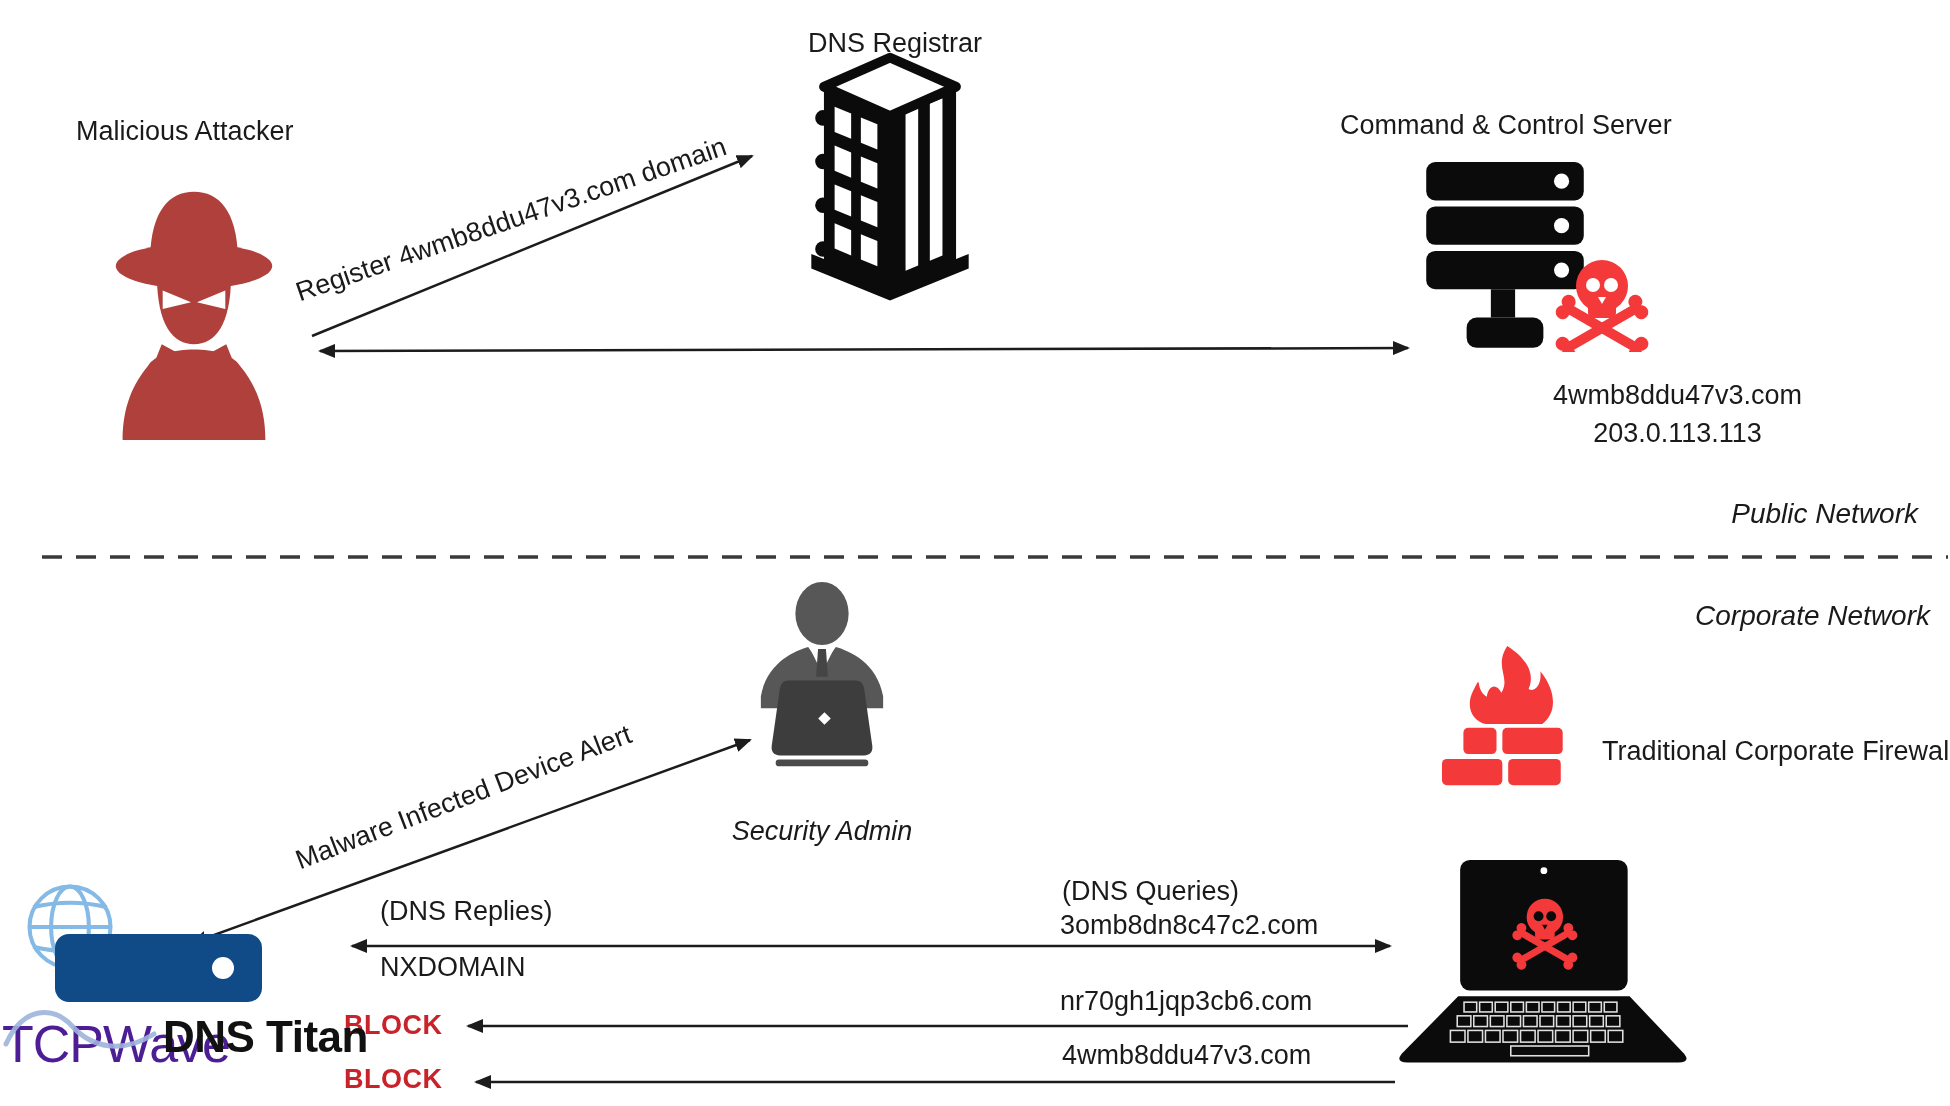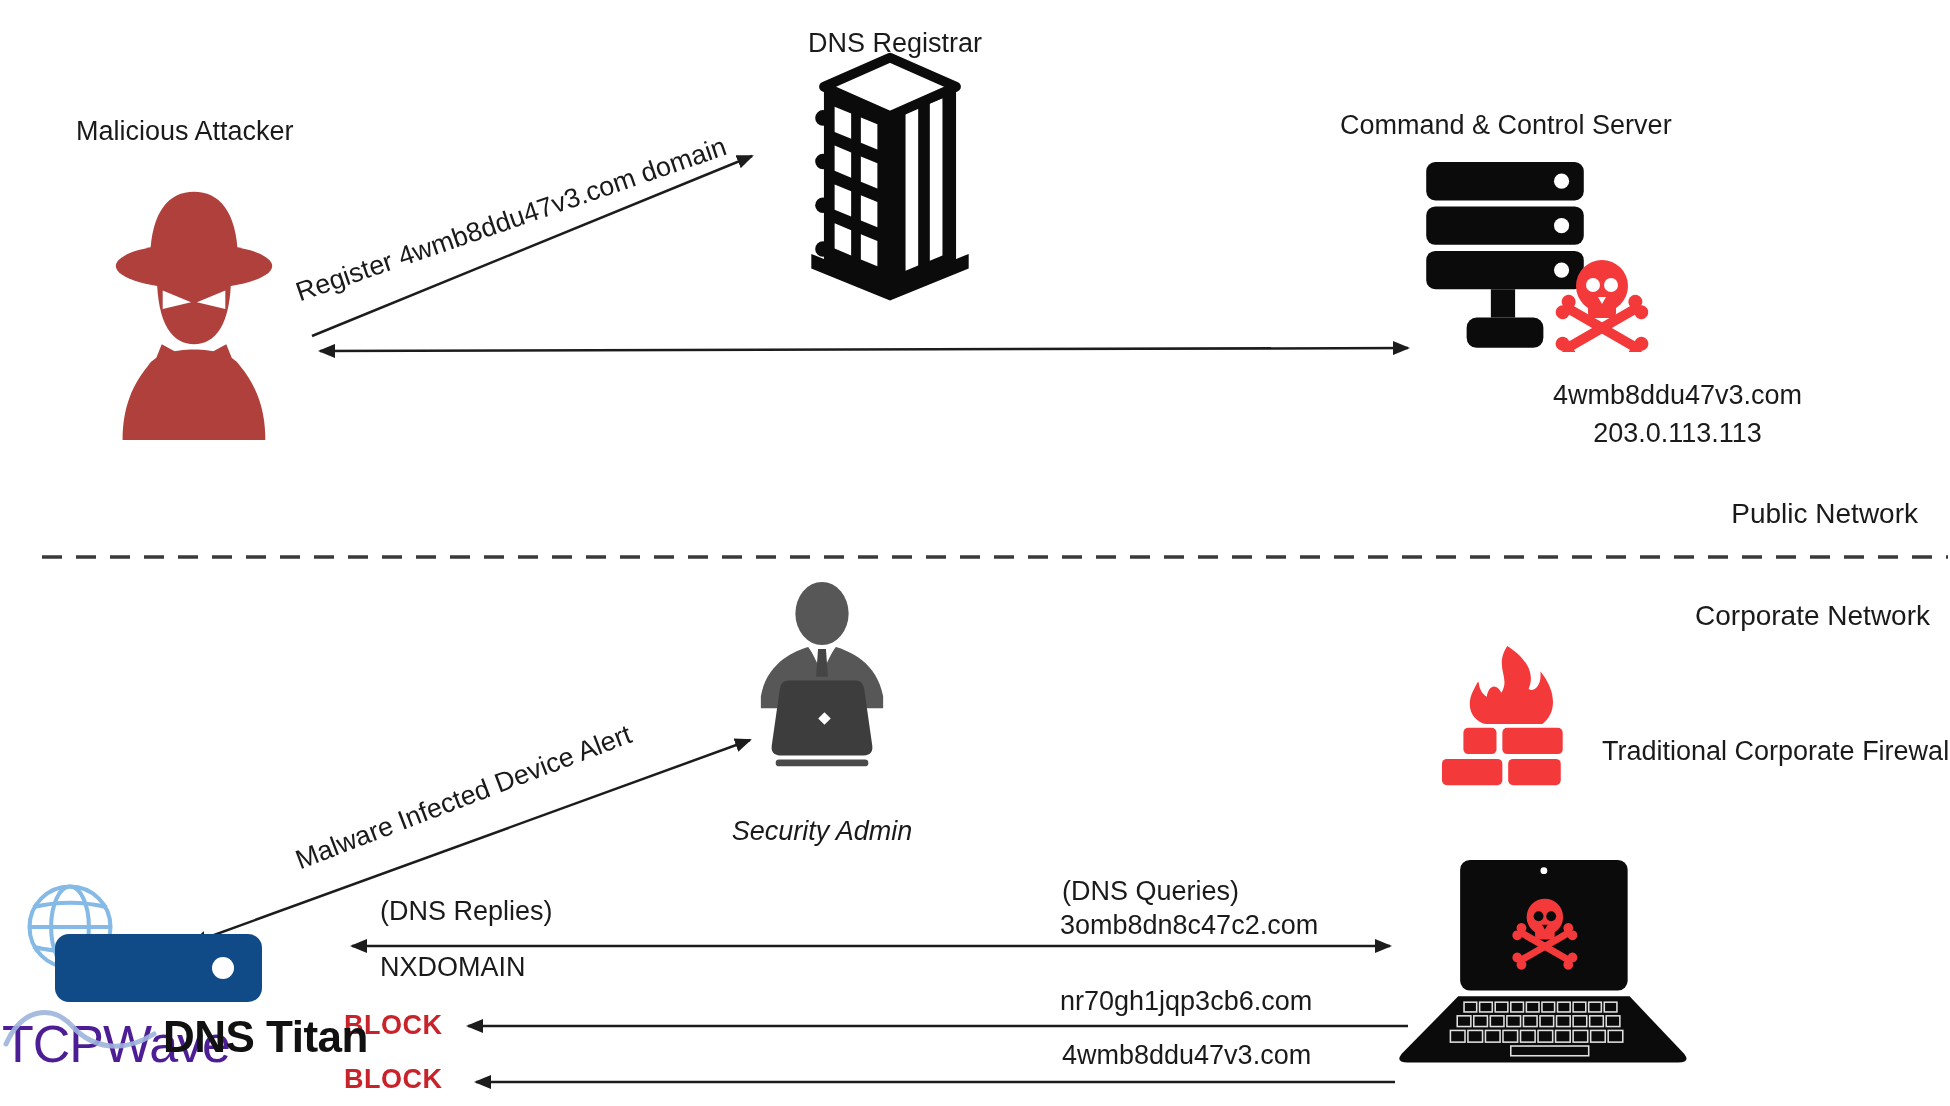--- a/index.html
+++ b/index.html
@@ -3,21 +3,21 @@
 <meta charset="utf-8">
 <style>
   html,body{margin:0;padding:0;background:#fff;}
   .stage{
     position:relative;width:1950px;height:1106px;background:#ffffff;overflow:hidden;
     font-family:"Liberation Sans",sans-serif;color:#1a1a1a;
   }
   .abs{position:absolute;}
   .lbl{position:absolute;font-size:27px;white-space:nowrap;color:#1a1a1a;}
   .lbl.center{text-align:center;margin-top:24px;}
-  .lbl.right{text-align:right;}
+  .lbl.right{text-align:right;font-style:italic;}
   .rot{transform-origin:left center;}
   .small-domain{font-size:27px;}
   .block-lbl{color:#C8232B;font-weight:700;letter-spacing:.5px;}
   .zone-lbl{font-size:28px;}
   .brand-tcpwave{position:absolute;left:2px;top:1014px;font-size:52px;font-weight:400;color:#4c1d95;letter-spacing:-1px;}
   .brand-product{position:absolute;left:163px;top:1012px;font-size:44px;font-weight:700;color:#111;letter-spacing:-.5px;}
   .titan-box{
     position:absolute;left:55px;top:934px;width:207px;height:68px;background:#114B87;border-radius:14px;
   }
   .titan-box .dot{position:absolute;right:28px;top:50%;margin-top:-11px;width:22px;height:22px;border-radius:50%;background:#fff;}

